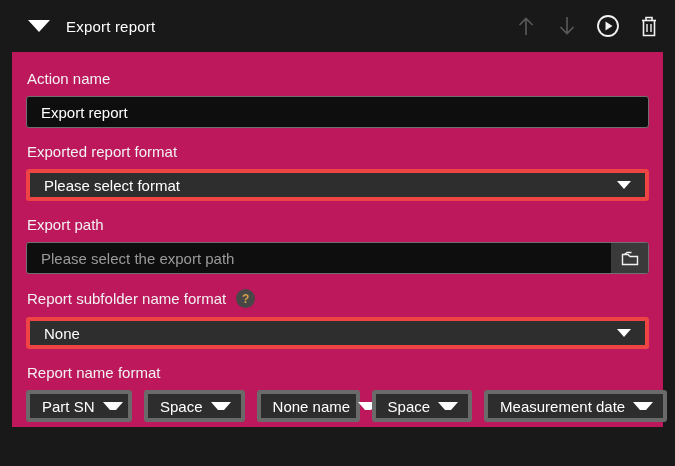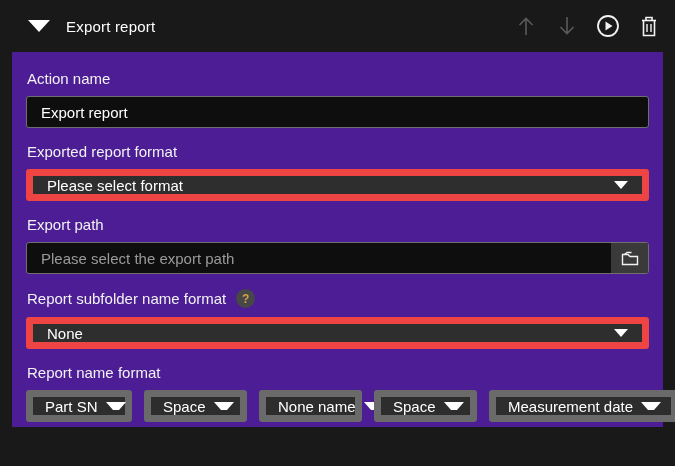--- a/index.html
+++ b/index.html
@@ -27,21 +27,21 @@
   }
   .header-title { font-size: 15px; color: #ffffff; letter-spacing: .2px; }
   .header-icons { margin-left: auto; display: flex; align-items: center; gap: 17px; }
   .hicon { width: 24px; height: 24px; display: flex; align-items: center; justify-content: center; cursor: pointer; }
   .hicon svg { display: block; }
 
   
   .panel {
     position: absolute; left: 12px; top: 52px;
     width: 651px; height: 375px;
-    background: #4c1d95;
+    background: #be185d;
     padding: 18px 14px 0 14px;
   }
   .field-label {
     font-size: 15px; color: #f2f2f2;
     margin: 15px 0 9px 1px;
     display: flex; align-items: center; gap: 10px;
   }
   .field-label.first { margin-top: 0; }
 
   .text-input {
@@ -64,21 +64,21 @@
     width: 37px; height: 30px;
     background: #3a3a3a;
     border: none; border-radius: 0 2px 2px 0;
     display: flex; align-items: center; justify-content: center;
     cursor: pointer;
   }
 
   .select {
     height: 32px;
     background: #2e2e2e;
-    border: 7px solid #ef4444;
+    border: 4px solid #ef4444;
     border-radius: 3px;
     display: flex; align-items: center;
     padding: 0 14px;
     font-size: 15px; color: #ffffff;
     cursor: pointer;
     position: relative;
   }
   .select .chev {
     width: 0; height: 0; margin-left: auto;
     border-left: 7px solid transparent;

